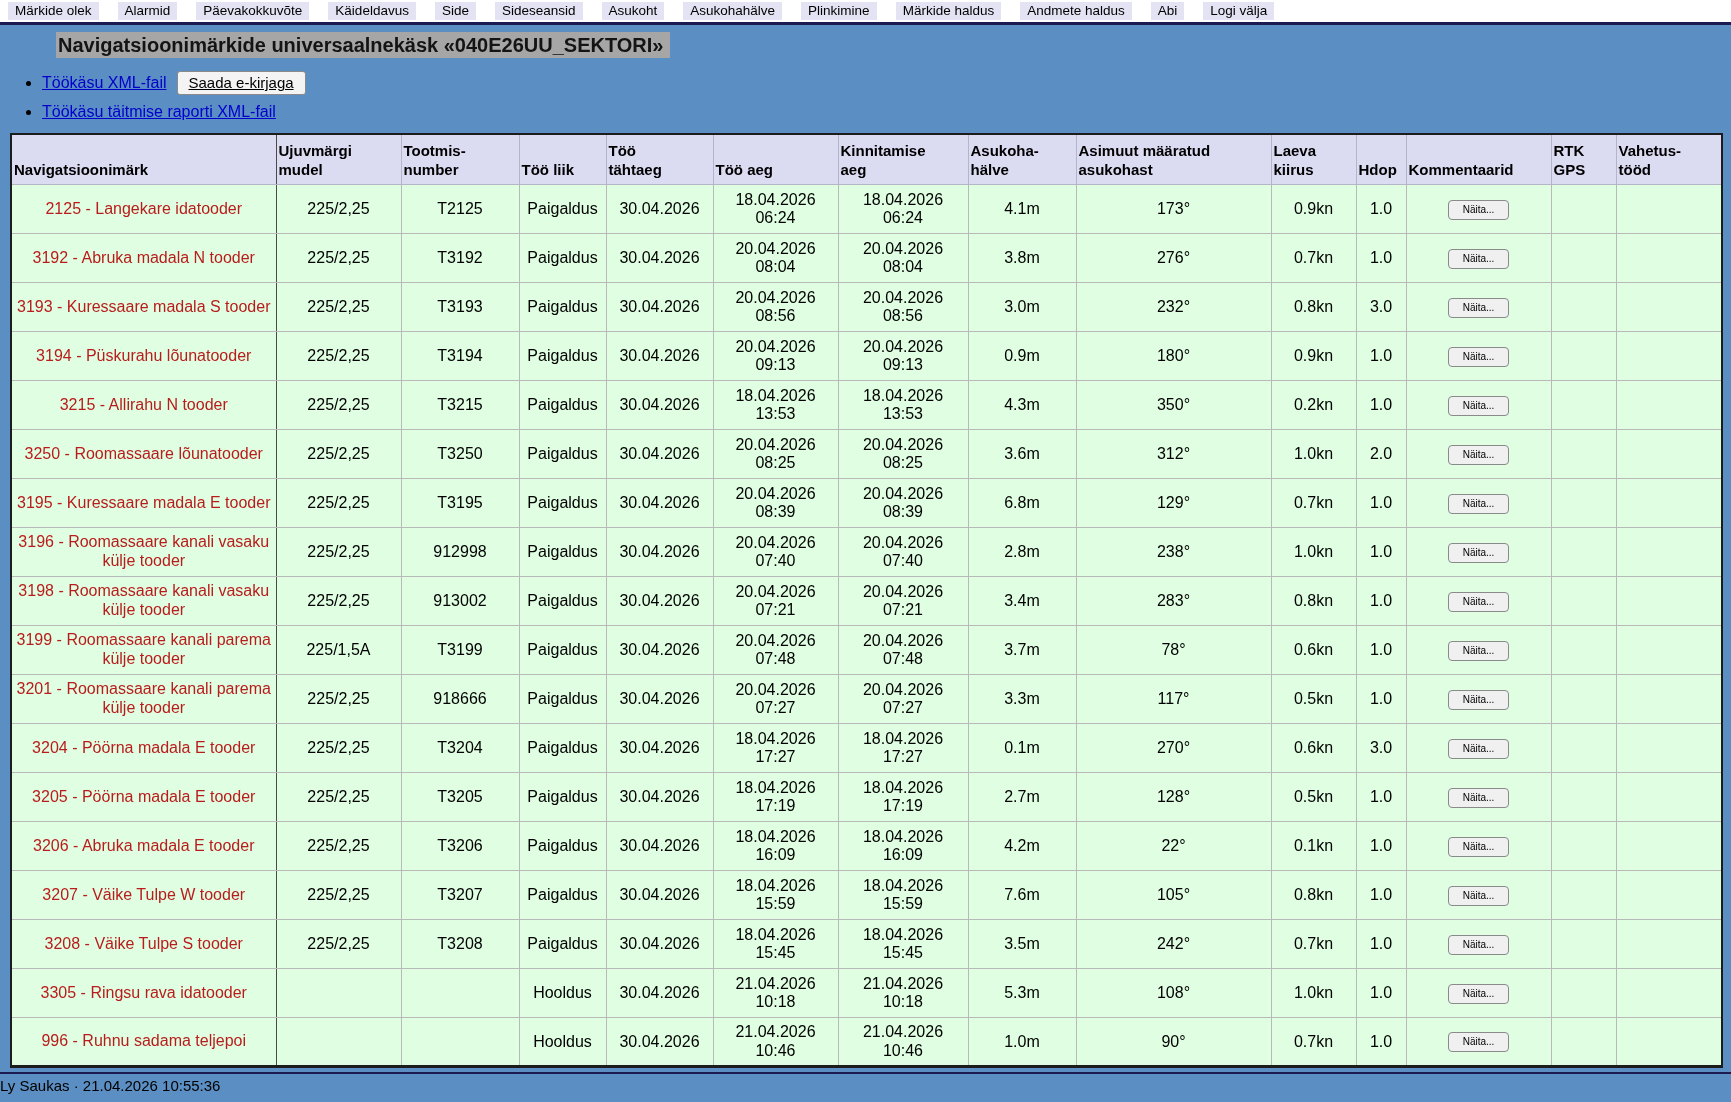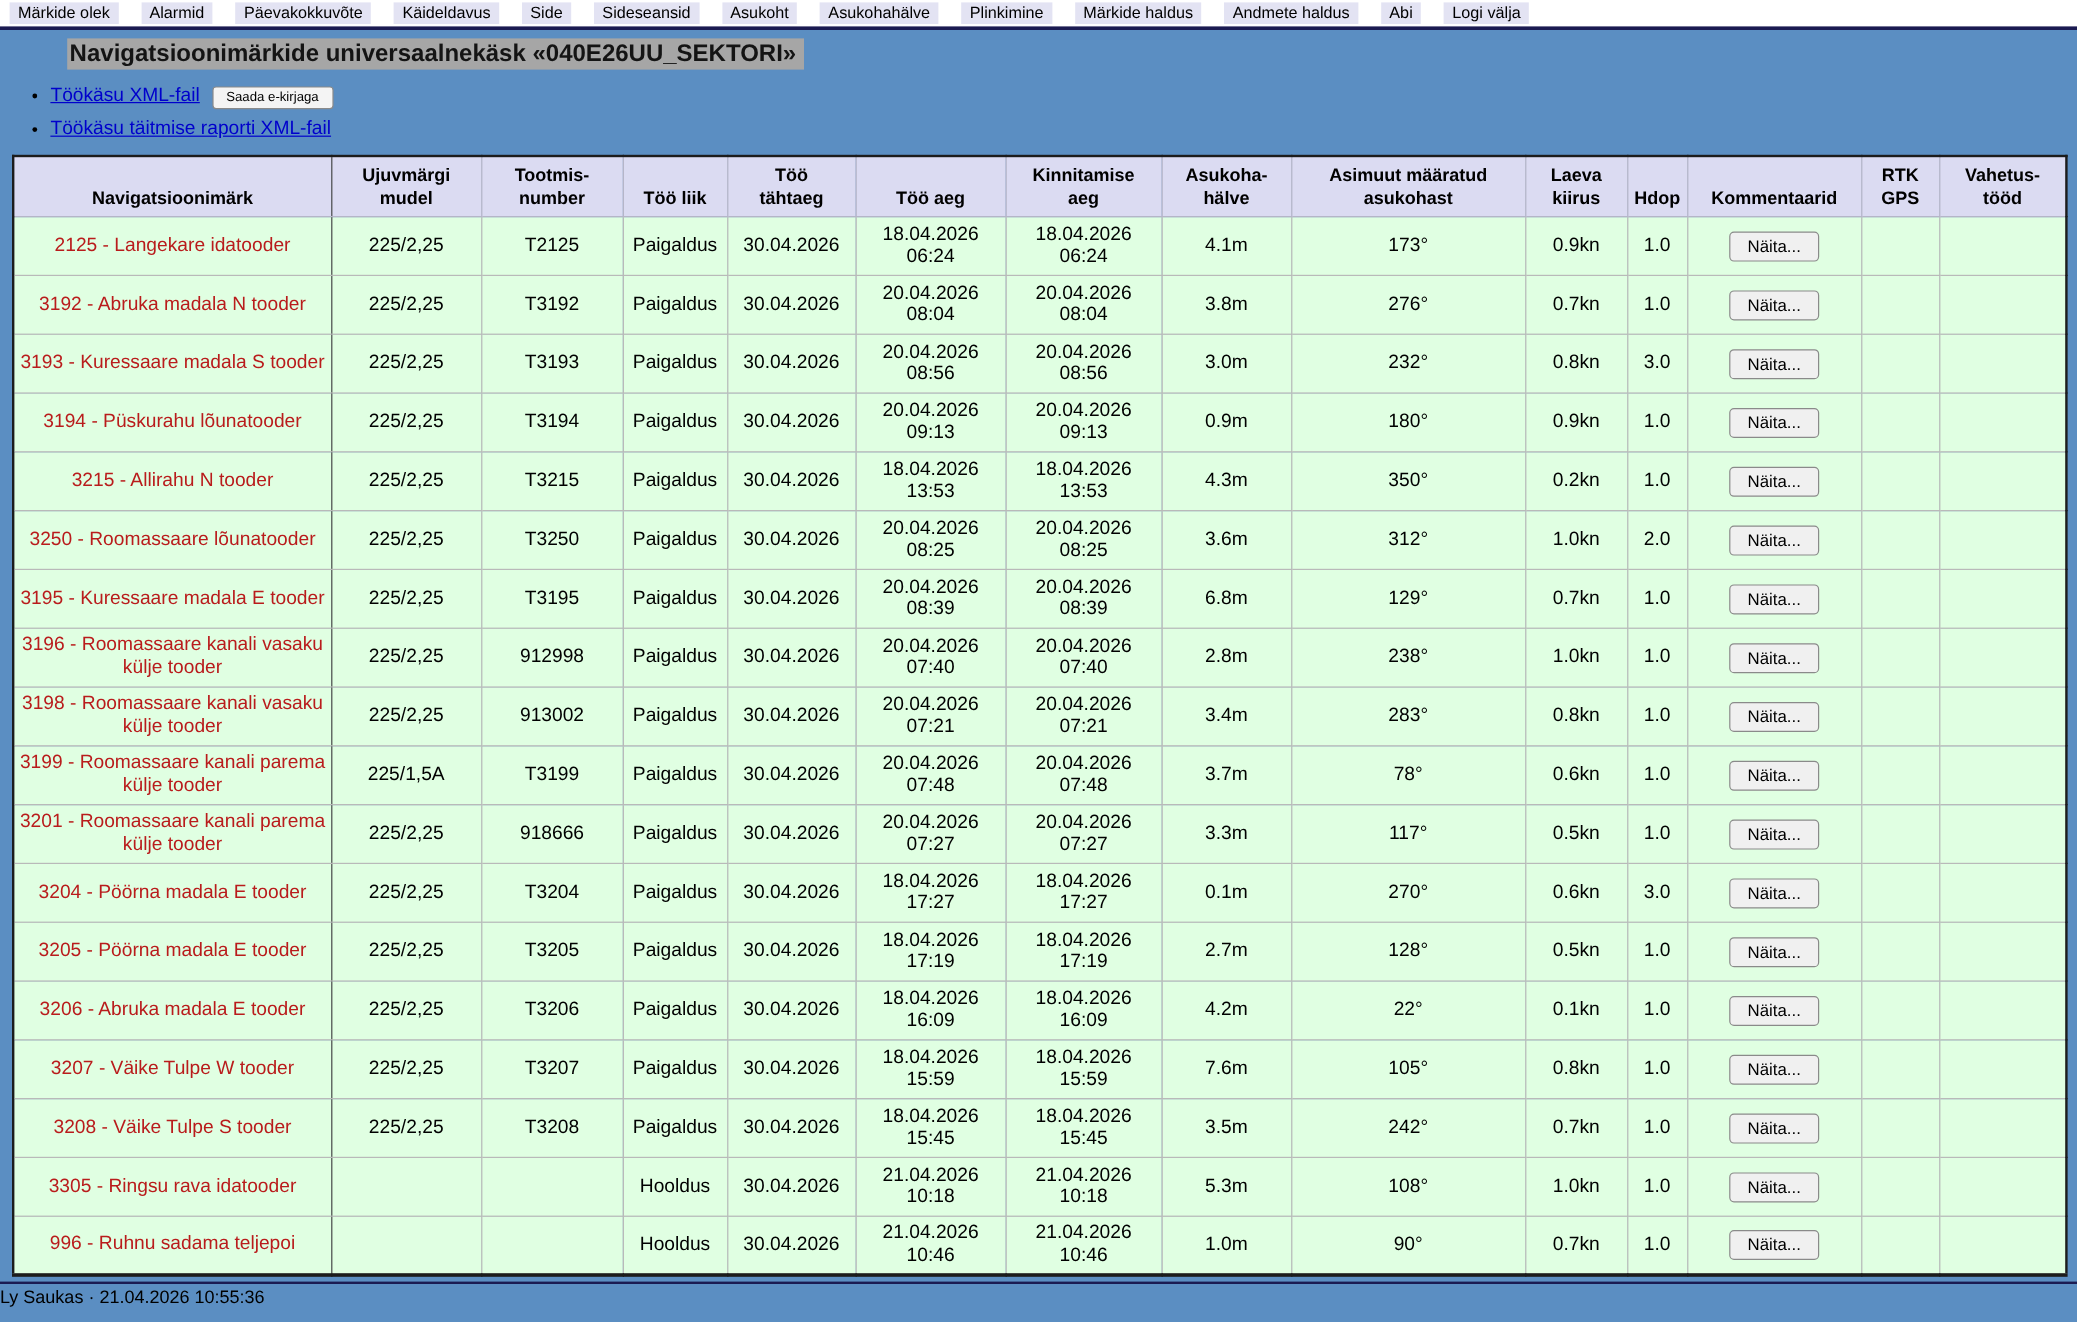--- a/index.html
+++ b/index.html
@@ -55,44 +55,45 @@
     margin: 8px 0;
     font-size: 16px;
   }
   a.xml-link {
     color: #0000cc;
     text-decoration: underline;
     cursor: pointer;
   }
   button.send-email {
     margin-left: 10px;
-    font-size: 11px;
+    font-size: 15px;
     padding: 2px 11px 3px 11px;
     background: #f4f4f4;
     border: 1px solid #8a8a8a;
     border-radius: 3px;
     color: #000;
     font-family: inherit;
     cursor: pointer;
+    text-decoration: underline;
   }
 
   
   .table-wrap { margin: 0 10px; }
   table.workorders {
     border-collapse: collapse;
     table-layout: fixed;
     width: 1711px;
     border: 2px solid #1c1c1c;
     border-bottom-width: 3px;
   }
   table.workorders th {
     background: #dbdbf2;
     font-size: 15px;
     font-weight: bold;
-    text-align: center;
+    text-align: left;
     vertical-align: bottom;
     border: 1px solid #b5b5c8;
     padding: 4px 2px 5px 2px;
     white-space: pre-line;
     line-height: 1.22;
     height: 40px;
   }
   table.workorders td {
     background: #e0ffe2;
     font-size: 16px;
@@ -107,21 +108,21 @@
     padding: 1px 2px 1px 3px;
     font-size: 17px;
     line-height: 1.18;
   }
   .name-link { color: #b91c1c; cursor: pointer; }
   td.time-cell { white-space: pre-line; line-height: 1.15; }
   td.swap { background: #69cff3; }
   table.workorders th:first-child,
   table.workorders td:first-child { border-right: 1px solid #4a4a4a; }
   button.show-comment {
-    font-size: 14px;
+    font-size: 10px;
     padding: 3px 14px 4px 14px;
     background: #f0f0f0;
     border: 1px solid #8a8a8a;
     border-radius: 4px;
     color: #000;
     font-family: inherit;
     cursor: pointer;
   }
 
   

